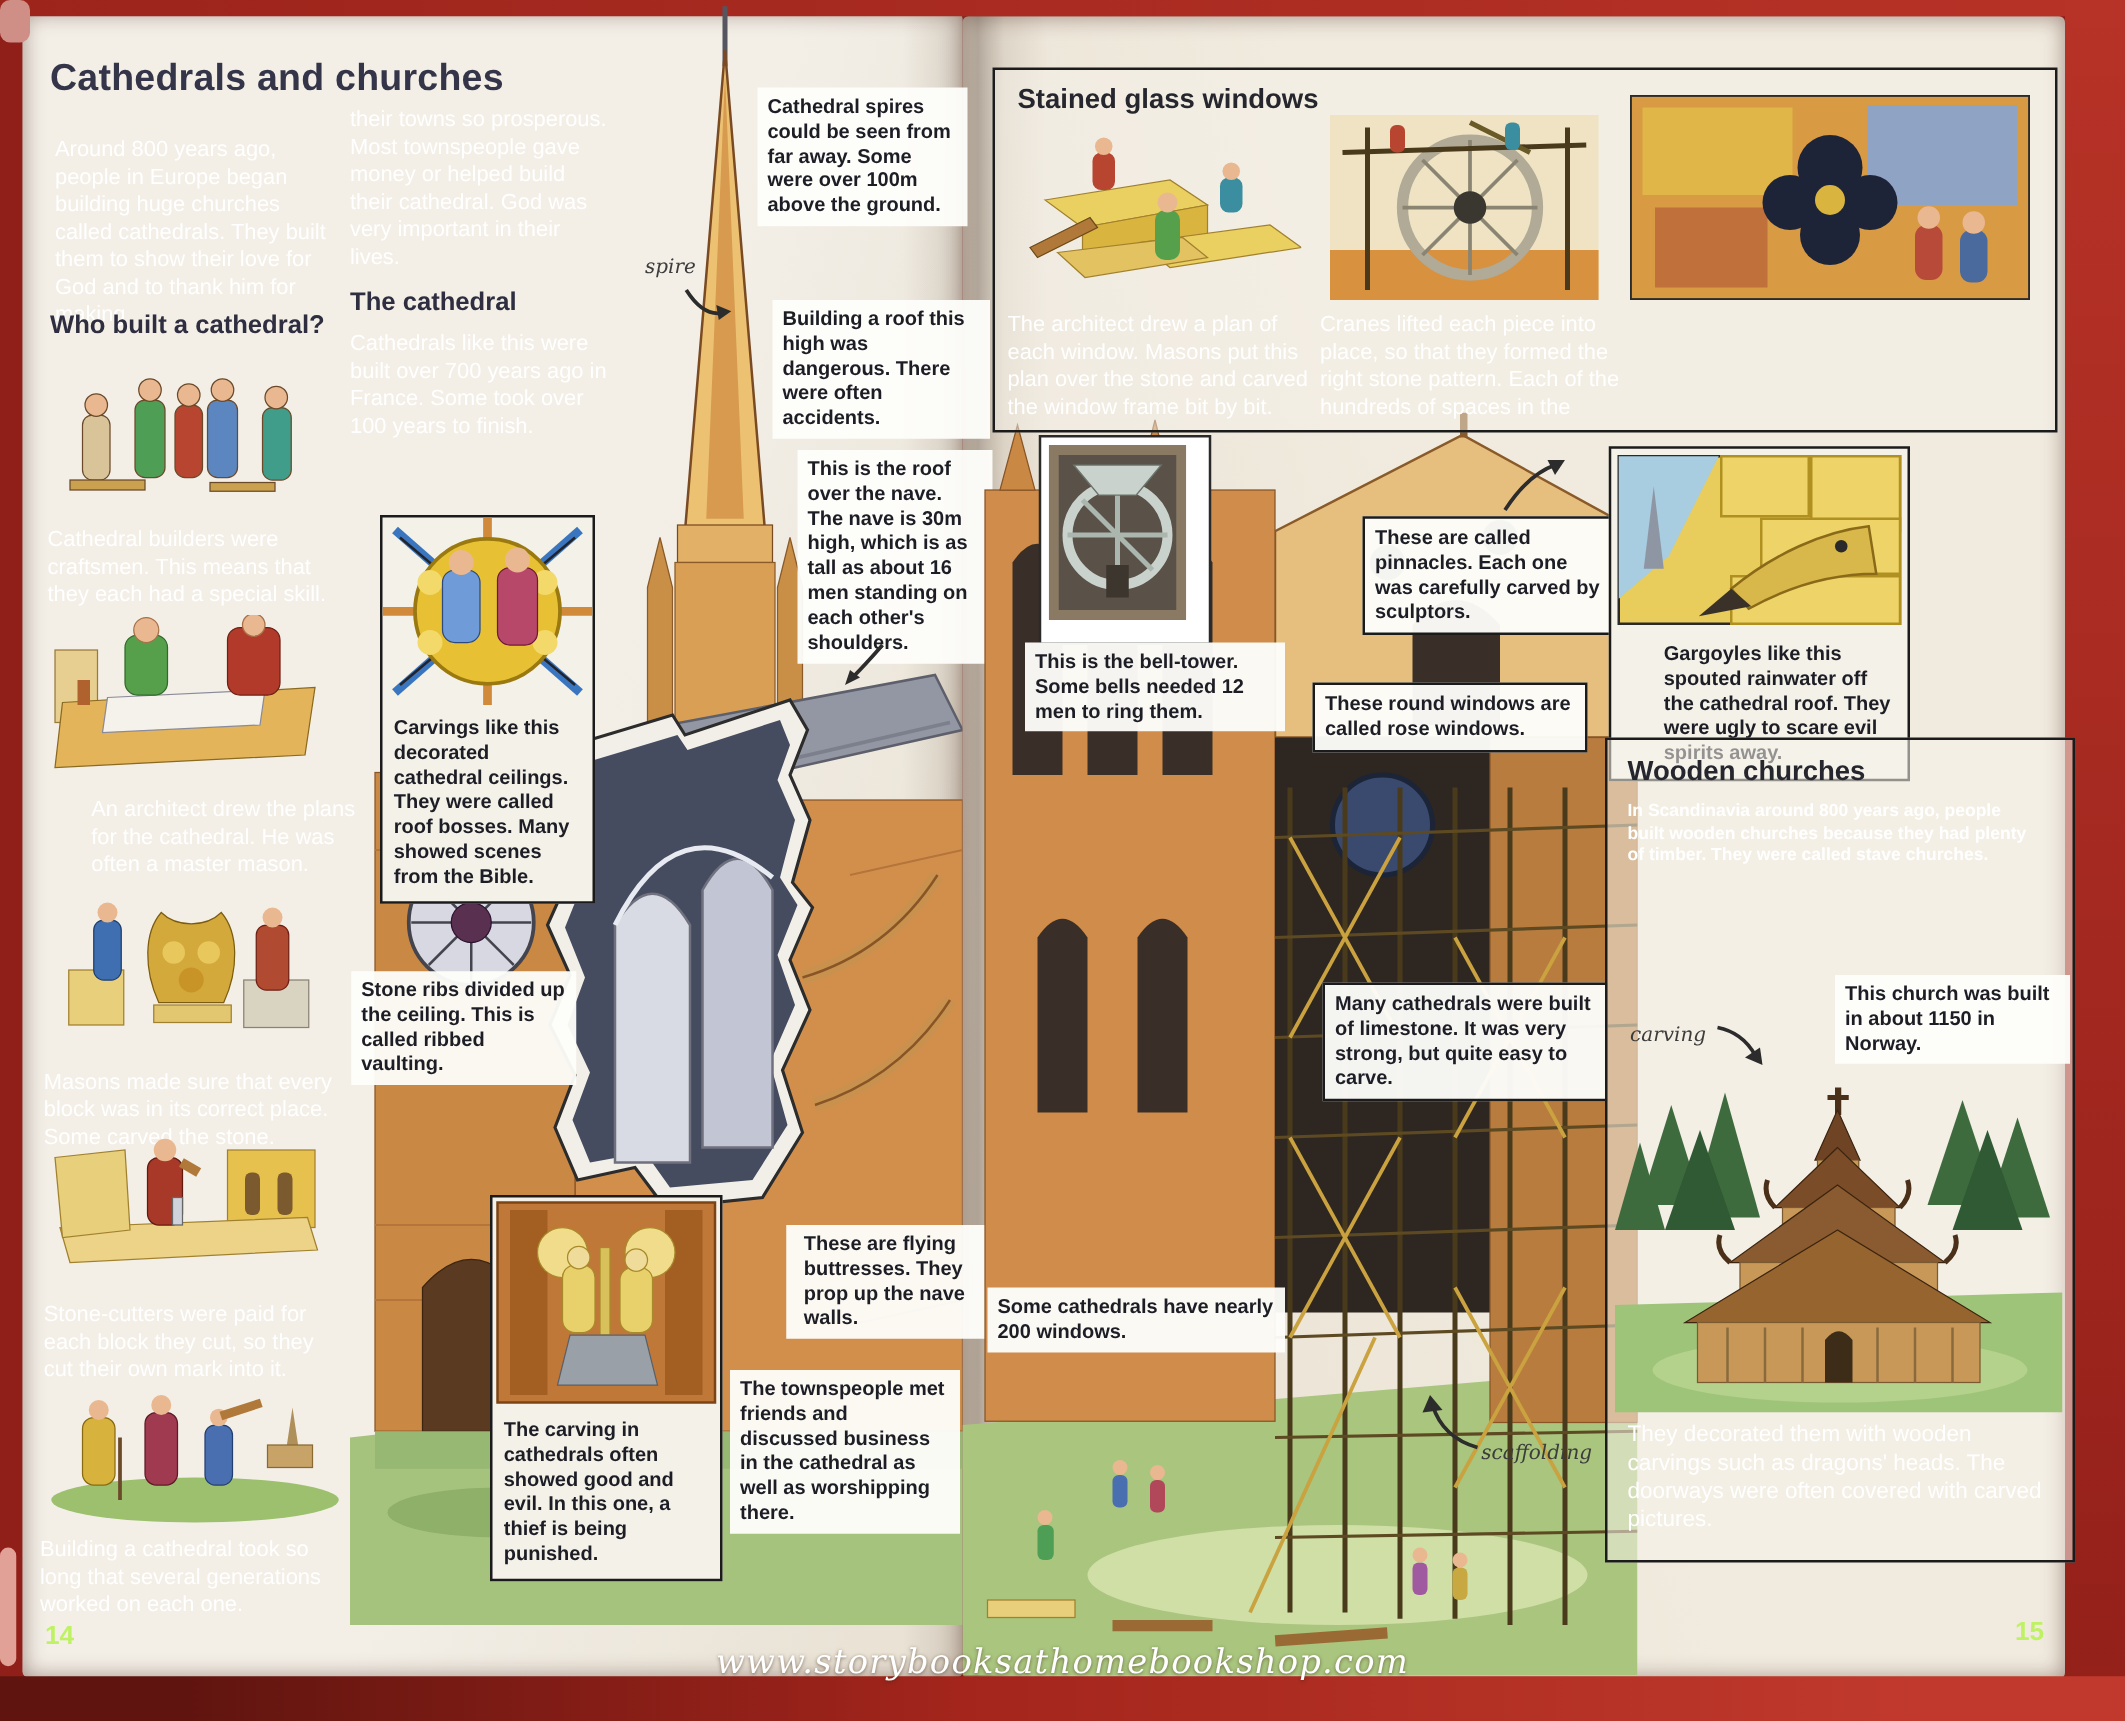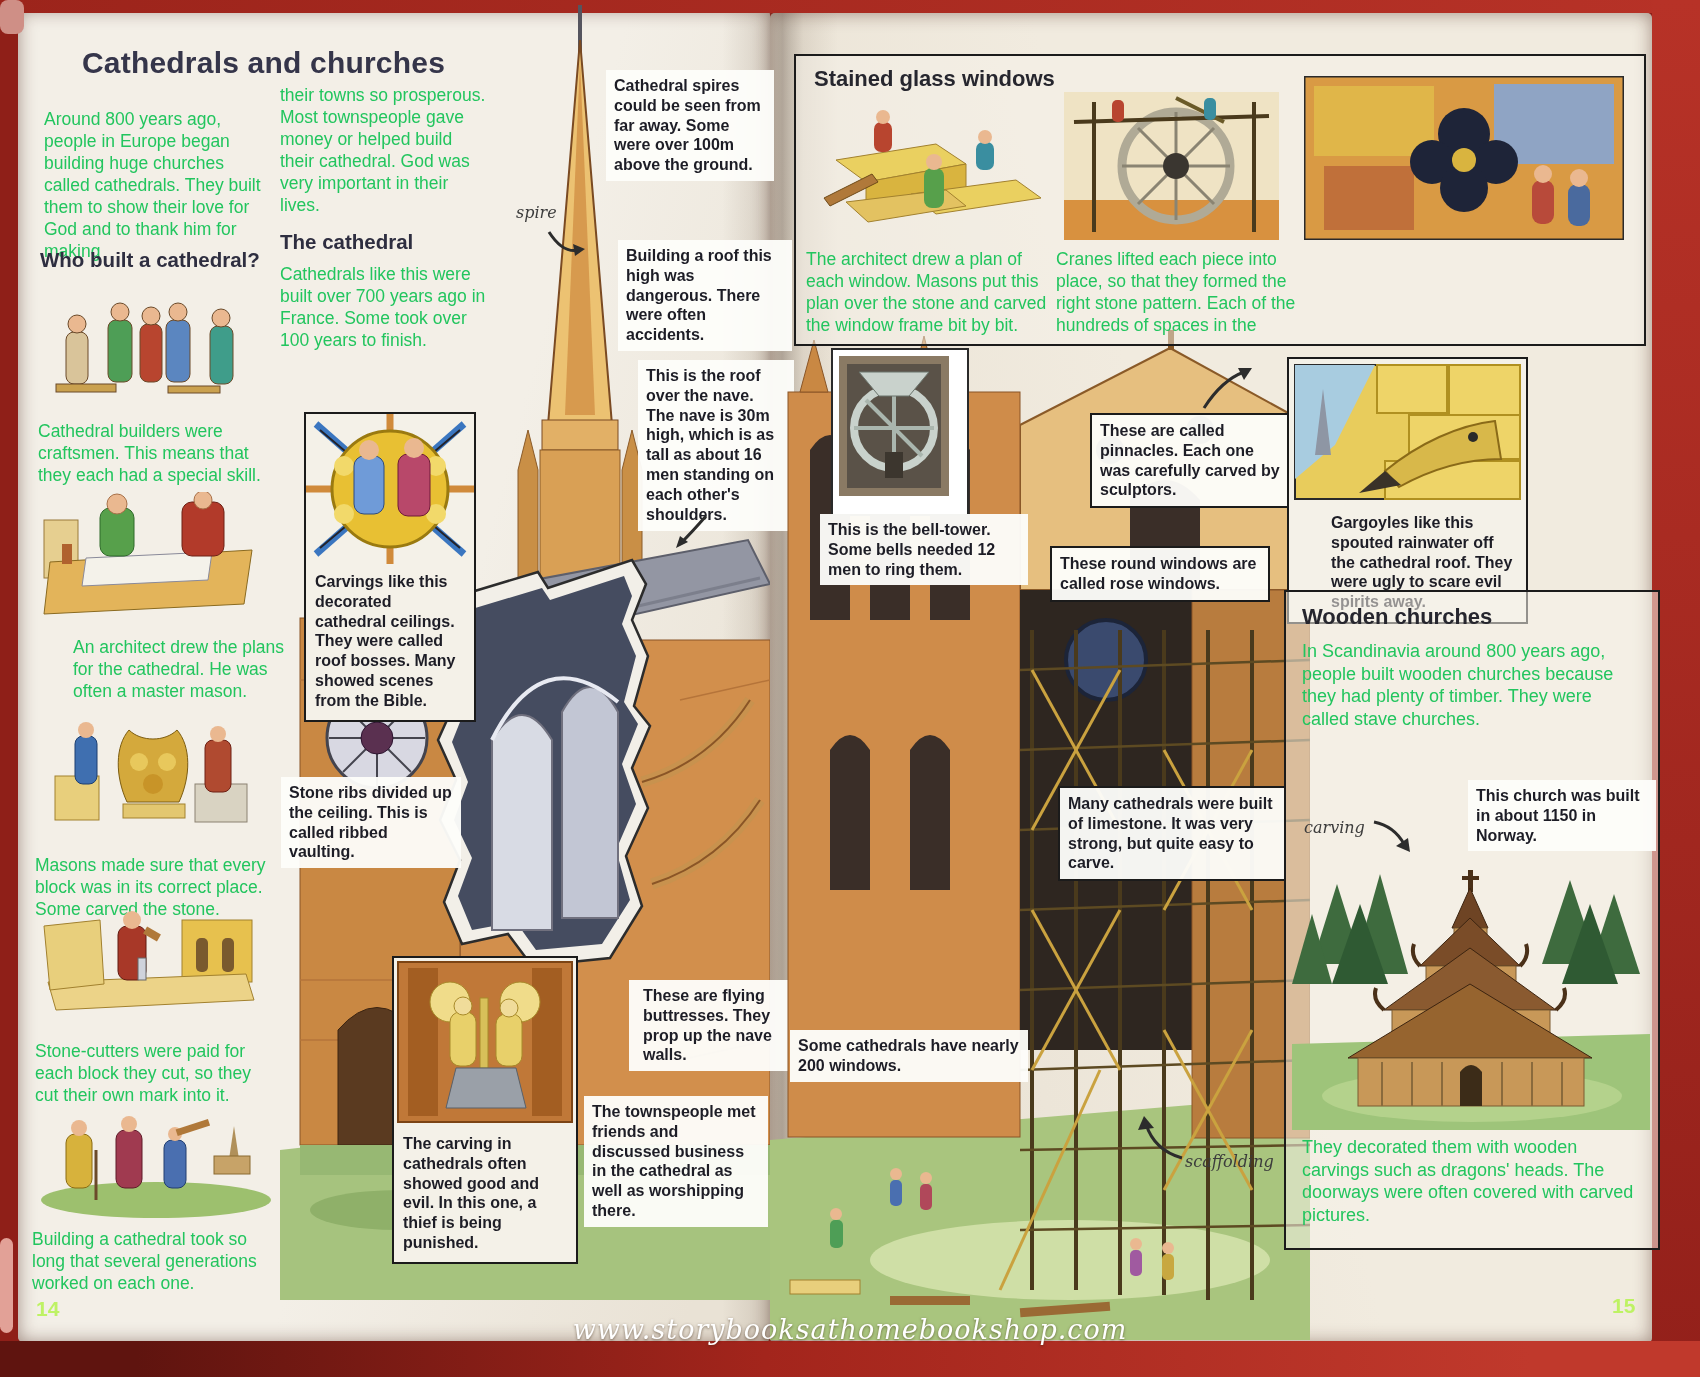--- a/index.html
+++ b/index.html
@@ -16,23 +16,23 @@
   .page-right{left:770px;top:13px;width:882px;height:1330px;
     background:linear-gradient(255deg,#f1ebdf 50%,#e7dfd1 95%);}
   .gutter{left:722px;top:10px;width:116px;height:1333px;
     background:linear-gradient(to right,rgba(110,90,70,0) 0%,rgba(110,90,70,.18) 38%,rgba(75,58,45,.34) 52%,rgba(110,90,70,.12) 70%,rgba(110,90,70,0) 100%);}
   .cover-top{left:0;top:0;width:1700px;height:13px;background:linear-gradient(to right,#9c241b,#b73227);}
   .cover-right{left:1652px;top:0;width:48px;height:1377px;background:linear-gradient(to bottom,#b73227,#93201a);}
   .cover-bottom{left:0;top:1341px;width:1700px;height:36px;background:linear-gradient(to right,#5f140f 8%,#a3251c 45%,#c0392c 90%);}
   .finger{background:#e2a197;border-radius:8px;}
 
   h1,h2,h3,p{margin:0;}
-  .title{font-size:30px;font-weight:bold;color:#35354a;letter-spacing:.2px;margin-left:42px;}
+  .title{font-size:30px;font-weight:bold;color:#35354a;letter-spacing:.2px;}
   .head2{font-size:20.5px;font-weight:bold;color:#2e2e40;}
-  .para{font-size:17.5px;line-height:1.26;color:#22c55e;}
+  .para{font-size:17.5px;line-height:1.26;color:#ffffff;}
   .caption{background:rgba(253,253,250,.96);padding:6px 8px;font-weight:bold;
     font-size:16px;line-height:1.24;color:#1d1d26;}
   .caption.bordered{border:2.5px solid #1b1b1b;}
   .panelbox{border:2.5px solid #1b1b1b;background:rgba(248,246,239,.6);}
   .hand{font-family:"DejaVu Serif", serif;font-style:italic;font-size:16px;color:#3c3c3c;}
   .pagenum{font-size:21px;font-weight:bold;color:#bef264;}
   .watermark{font-family:"DejaVu Serif", serif;font-style:italic;font-size:27px;
     color:#ffffff;text-shadow:0 1px 3px rgba(60,40,20,.6);letter-spacing:1px;}
 </style>
 </head>
@@ -395,21 +395,21 @@
     </g>
     <path d="M206 62 C170 66 130 84 96 112 L110 128 C146 108 180 100 212 100 Z" fill="#d8b84a" stroke="#8a6a18" stroke-width="2"></path>
     <circle cx="184" cy="78" r="5" fill="#2a2a2a"></circle>
     <path d="M96 112 L70 134 L112 126 Z" fill="#3a3228"></path>
   </svg>
   <div class="caption" style="background:none;padding:4px 10px 10px;margin-left:32px;">Gargoyles like this spouted rainwater off the cathedral roof. They were ugly to scare evil spirits away.</div>
 </div>
 
 <div class="abs panelbox" style="left:1284px;top:590px;width:372px;height:656px;background:rgba(246,242,233,.55);">
   <h2 style="position:absolute;left:16px;top:12px;font-size:22px;color:#26262e;">Wooden churches</h2>
-  <p class="para" style="position:absolute;left:16px;top:48px;width:330px;font-size:18px;">In Scandinavia around 800 years ago, people built wooden churches because they had plenty of timber. They were called stave churches.</p>
+  <p class="para" style="position:absolute;left:16px;top:48px;width:330px;font-size:14px;font-weight:bold;">In Scandinavia around 800 years ago, people built wooden churches because they had plenty of timber. They were called stave churches.</p>
   <div class="caption" style="position:absolute;left:182px;top:188px;width:172px;">This church was built in about 1150 in Norway.</div>
   <div class="hand" style="position:absolute;left:18px;top:226px;">carving</div>
   <svg style="position:absolute;left:84px;top:222px;" width="46" height="40" viewBox="0 0 46 40">
     <path d="M4 8 Q24 12 34 30" fill="none" stroke="#2c2c2c" stroke-width="3"></path>
       <polygon points="40,38 38,24 26,32" fill="#2c2c2c"></polygon>
   </svg>
   <svg style="position:absolute;left:6px;top:252px;" width="358" height="286" viewBox="0 0 358 286">
     <g fill="#3e6b3e">
         <polygon points="20,120 45,40 70,120"></polygon>
         <polygon points="60,130 88,30 116,130"></polygon>

